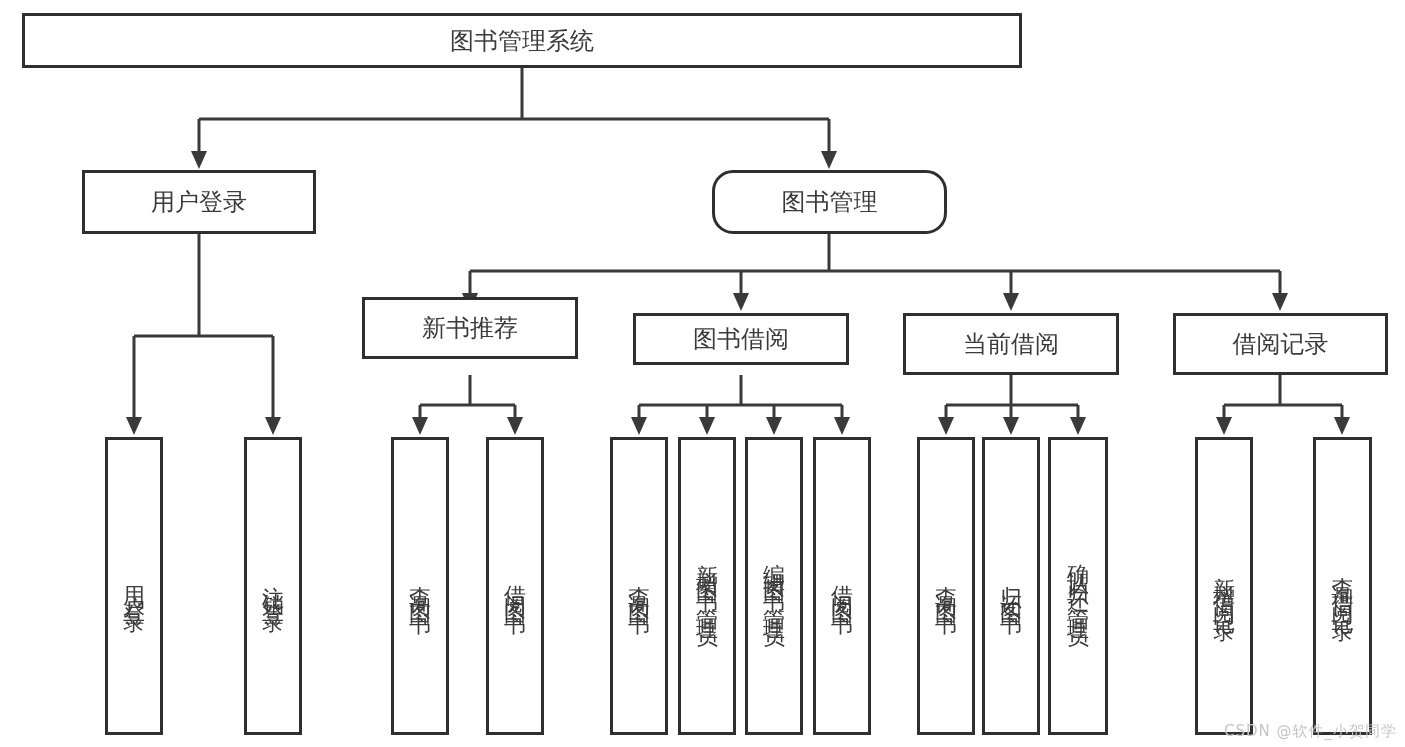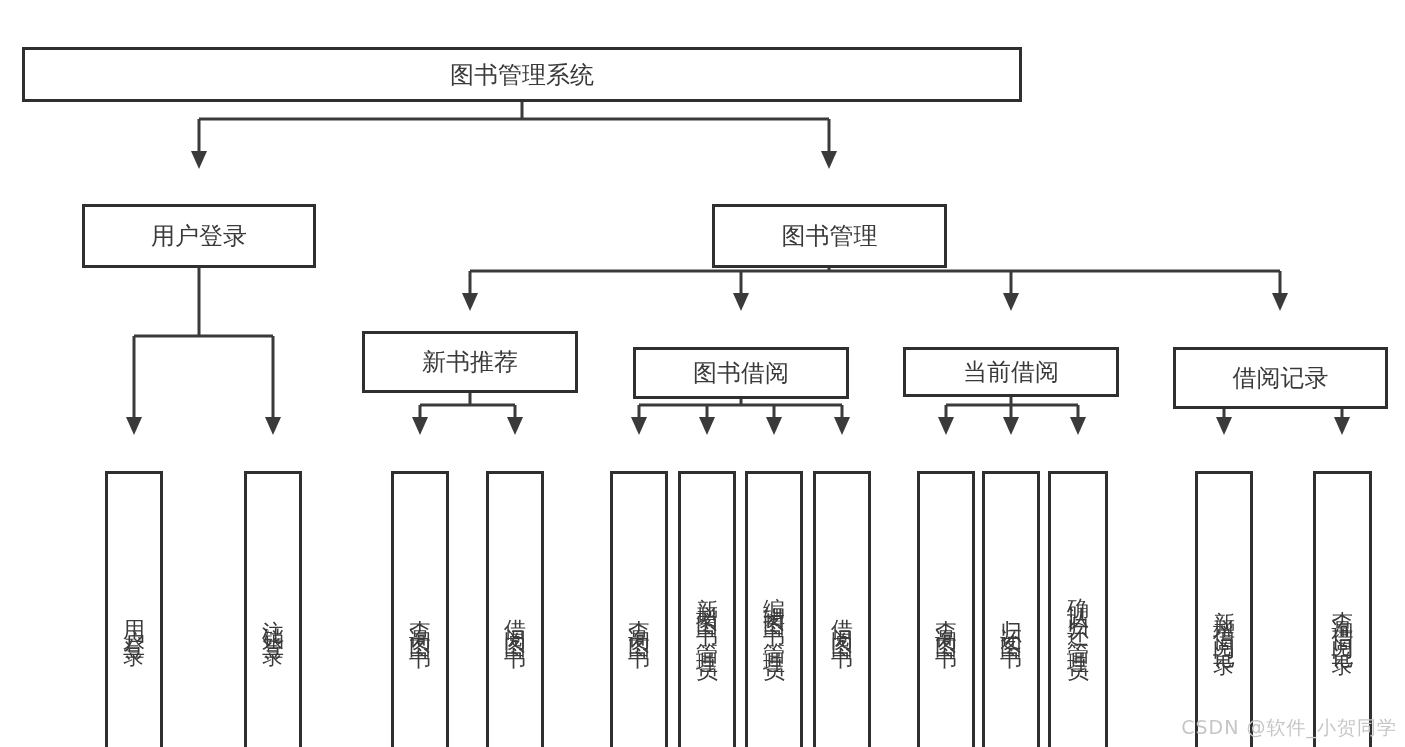--- a/index.html
+++ b/index.html
@@ -43,35 +43,34 @@
     background: var(--box-fill);
     border: 3px solid var(--box-border);
     color: var(--text);
     display: flex;
     align-items: center;
     justify-content: center;
     text-align: left;
     font-size: 24px;
     line-height: 1;
     white-space: nowrap;
-    margin-top: 34px;
   }
   .node.v {
     writing-mode: vertical-rl;
     text-orientation: mixed;
     font-size: 22px;
     letter-spacing: 9px;
     white-space: normal;
   }
 
   .watermark {
     position: absolute;
     right: 8px;
     bottom: 6px;
-    font-size: 19px;
+    font-size: 15px;
     color: var(--watermark);
     letter-spacing: 1px;
     z-index: 10;
   }
 </style>
 </head>
 <body>
 
 <div class="canvas">
 
@@ -121,25 +120,25 @@
     <g>
       <path d="M1280 375 V405 M1224 405 H1342 M1224 405 V418 M1342 405 V418"></path>
       <polygon points="1216,417 1232,417 1224,435"></polygon>
       <polygon points="1334,417 1350,417 1342,435"></polygon>
     </g>
   </svg>
 
   <div class="node" style="left:22px; top:13px; width:1000px; height:55px;">图书管理系统</div>
 
   <div class="node" style="left:82px; top:170px; width:234px; height:64px;">用户登录</div>
-  <div class="node" style="left:712px; top:170px; width:235px; height:64px;">图书管理</div>
+  <div class="node" style="left:712px; top:170px; width:235px; height:64px;border-radius:21px;">图书管理</div>
 
   <div class="node" style="left:362px; top:297px; width:216px; height:62px;">新书推荐</div>
   <div class="node" style="left:633px; top:313px; width:216px; height:52px;">图书借阅</div>
-  <div class="node" style="left:903px; top:313px; width:216px; height:50px;">当前借阅</div>
+  <div class="node" style="left:903px; top:313px; width:216px; height:62px;">当前借阅</div>
   <div class="node" style="left:1173px; top:313px; width:215px; height:62px;">借阅记录</div>
 
   <div class="node v" style="left:105px; top:437px; width:58px; height:298px;">用户登录</div>
   <div class="node v" style="left:244px; top:437px; width:58px; height:298px;">注销登录</div>
 
   <div class="node v" style="left:391px; top:437px; width:58px; height:298px;">查询图书</div>
   <div class="node v" style="left:486px; top:437px; width:58px; height:298px;">借阅图书</div>
 
   <div class="node v" style="left:610px; top:437px; width:58px; height:298px;">查询图书</div>
   <div class="node v" style="left:678px; top:437px; width:58px; height:298px;">新增图书（管理员）</div>

